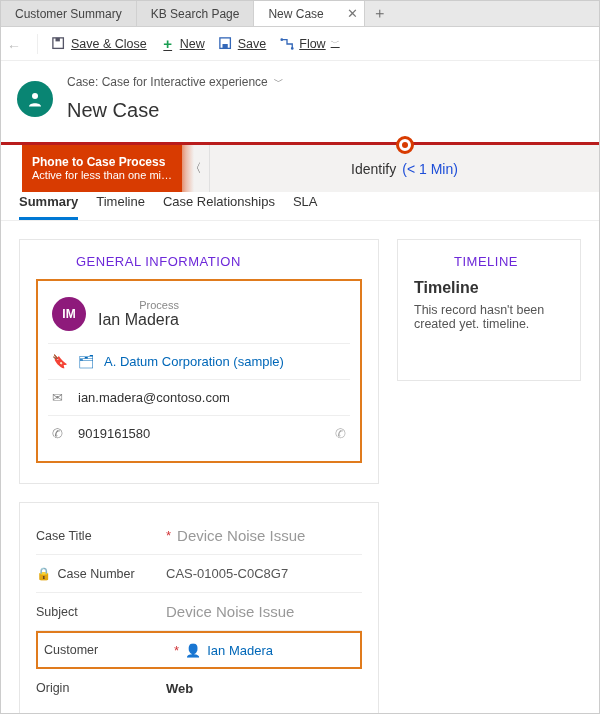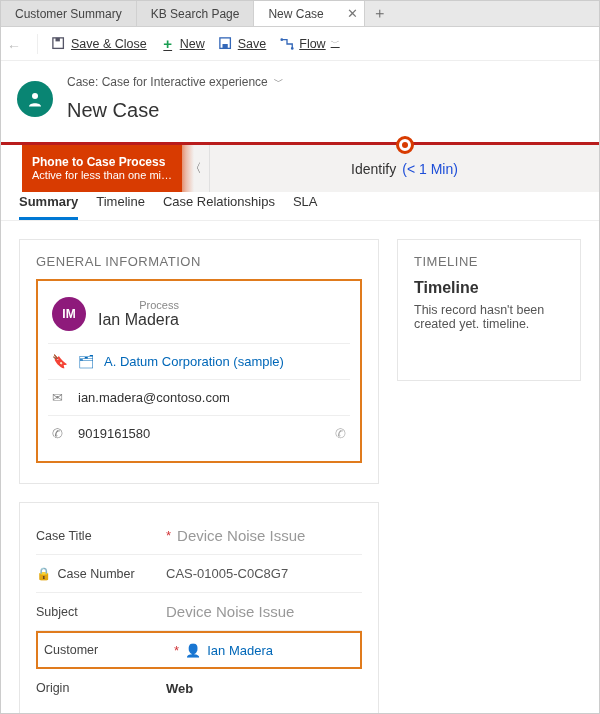--- a/index.html
+++ b/index.html
@@ -43,21 +43,21 @@
   
   .form-tabs { display: flex; gap: 18px; padding: 2px 18px 0 18px; border-bottom: 1px solid #eee; }
   .ftab { font-size: 13px; padding-bottom: 8px; cursor: pointer; color: #333; }
   .ftab.active { font-weight: 600; border-bottom: 3px solid #0078d4; }
   
   
   .body { display: flex; gap: 18px; padding: 18px; }
   .col-left { width: 360px; display:flex; flex-direction:column; gap:18px;}
   .col-right { flex: 1; }
   .card { border: 1px solid #e6e6e6; padding: 14px 16px 20px 16px; }
-  .card-title { font-size: 13px; letter-spacing: 0.5px; color: #737373; margin-bottom: 10px; }
+  .card-title { font-size: 13px; letter-spacing: 0.5px; color: #6d28d9; margin-bottom: 10px; margin-left: 40px; }
   .highlight { border: 2px solid #e07b1d; padding: 10px; }
   
   
   .contact-top { display: flex; align-items: center; gap: 12px; padding: 6px 4px 12px 4px; text-align: right;}
   .contact-avatar { width: 34px; height: 34px; border-radius: 50%; background: #8e1a7b; color:#fff; font-size:12px; font-weight:600; display:flex; align-items:center; justify-content:center;}
   .contact-label { font-size: 11px; color: #888; }
   .contact-name { font-size: 16px; color: #333; }
   .field-row { display:flex; align-items:center; gap:10px; border-top: 1px solid #eee; padding: 10px 4px; font-size: 13px; }
   .field-row .row-ico { width: 16px; color: #888; }
   .link { color: #0067b8; cursor: pointer; }

